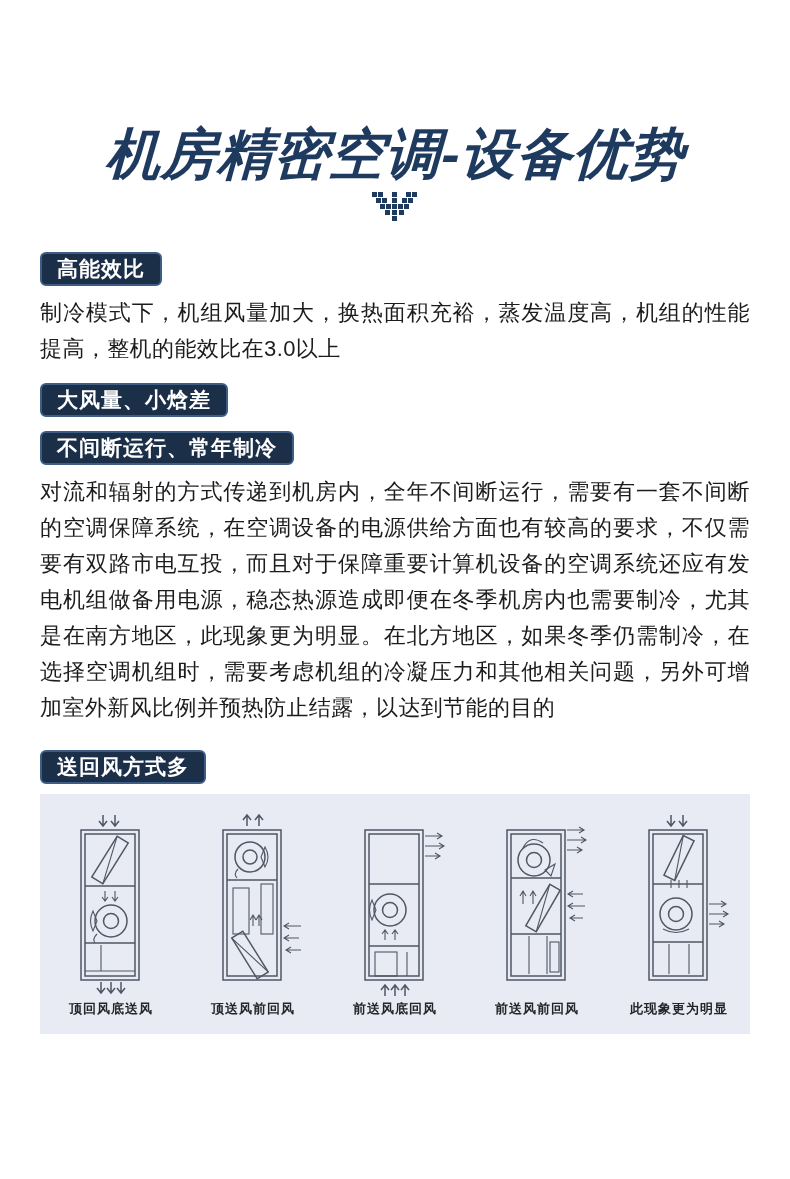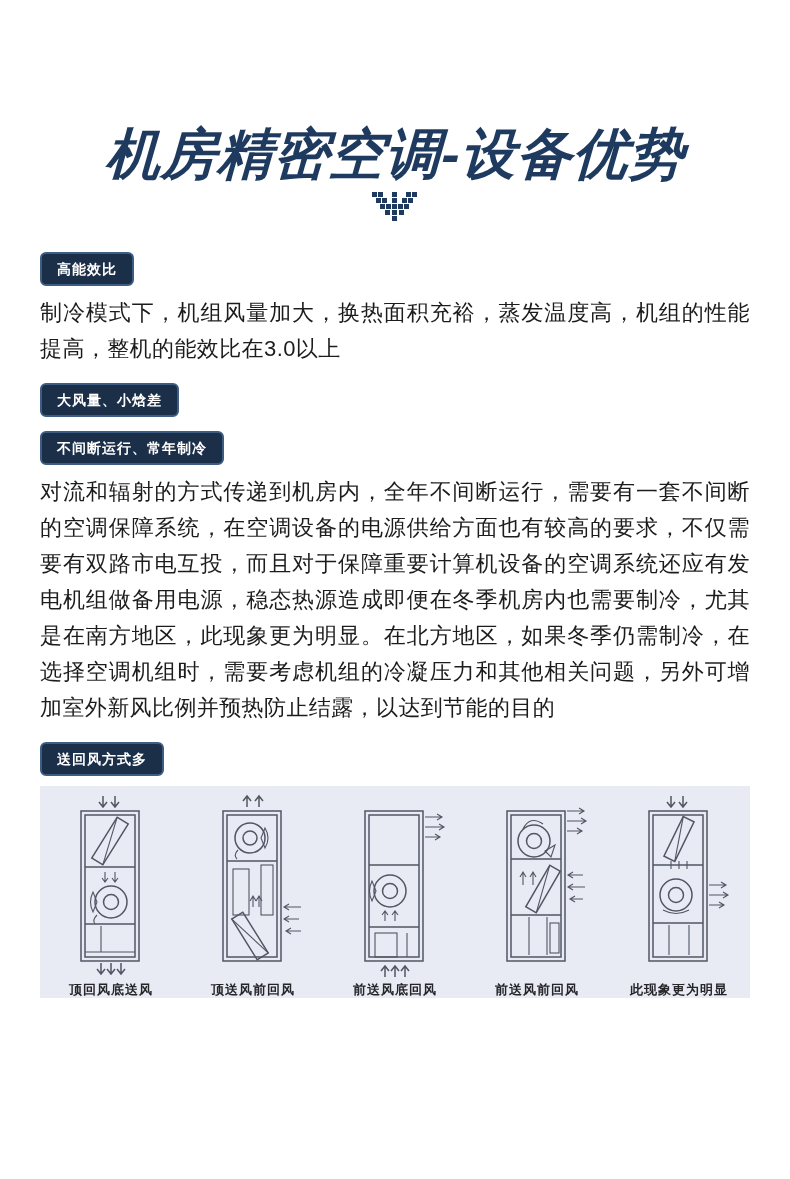--- a/index.html
+++ b/index.html
@@ -15,41 +15,41 @@
     font-size:55px;line-height:60px;font-weight:900;font-style:italic;
     letter-spacing:1px;color:var(--accent-navy,#1e3a5f);
     transform:skewX(-2deg);
     white-space:nowrap;
   }
   .marker{ text-align:center;margin-top:8px;height:30px;color:var(--accent-navy,#1e3a5f); }
   section{margin:0;}
   .sec-1{margin-top:30px;}
   .sec-2{margin-top:16px;}
   .sec-3{margin-top:14px;}
-  .sec-4{margin-top:16px;}
+  .sec-4{margin-top:24px;}
   .badge{
     display:inline-block;
     background:var(--badge-bg,#1c2f49);
     border:2px solid var(--badge-border,#3d5d85);
     border-radius:6px;
     color:var(--badge-text,#fff);
-    font-size:14px;font-weight:bold;letter-spacing:1px;
+    font-size:21px;font-weight:bold;letter-spacing:1px;
     padding:4px 15px;line-height:22px;
   }
   .body{
     margin:9px 0 0;
     font-size:22px;line-height:36px;letter-spacing:.4px;
     color:var(--body-text,#1c1c1c);
     text-align:justify;
   }
   .panel{
-    margin-top:10px;height:212px;
+    margin-top:10px;height:240px;
     background:var(--panel-bg,#e8ebf4);
-    display:flex;justify-content:space-around;align-items:center;
-    padding-top:8px;box-sizing:border-box;
+    display:flex;justify-content:space-around;align-items:flex-start;
+    padding-top:18px;box-sizing:border-box;
   }
   figure{margin:0;display:flex;flex-direction:column;align-items:center;}
   figcaption{
     font-size:13px;font-weight:bold;letter-spacing:1px;
     color:#26262a;margin-top:2px;text-align:center;width:116px;
   }
   .dg{stroke:var(--diagram-line,#515664);fill:none;stroke-width:1.5;}
   .dg2{stroke:var(--diagram-line,#515664);fill:none;stroke-width:1.1;}
 </style>
 </head>

